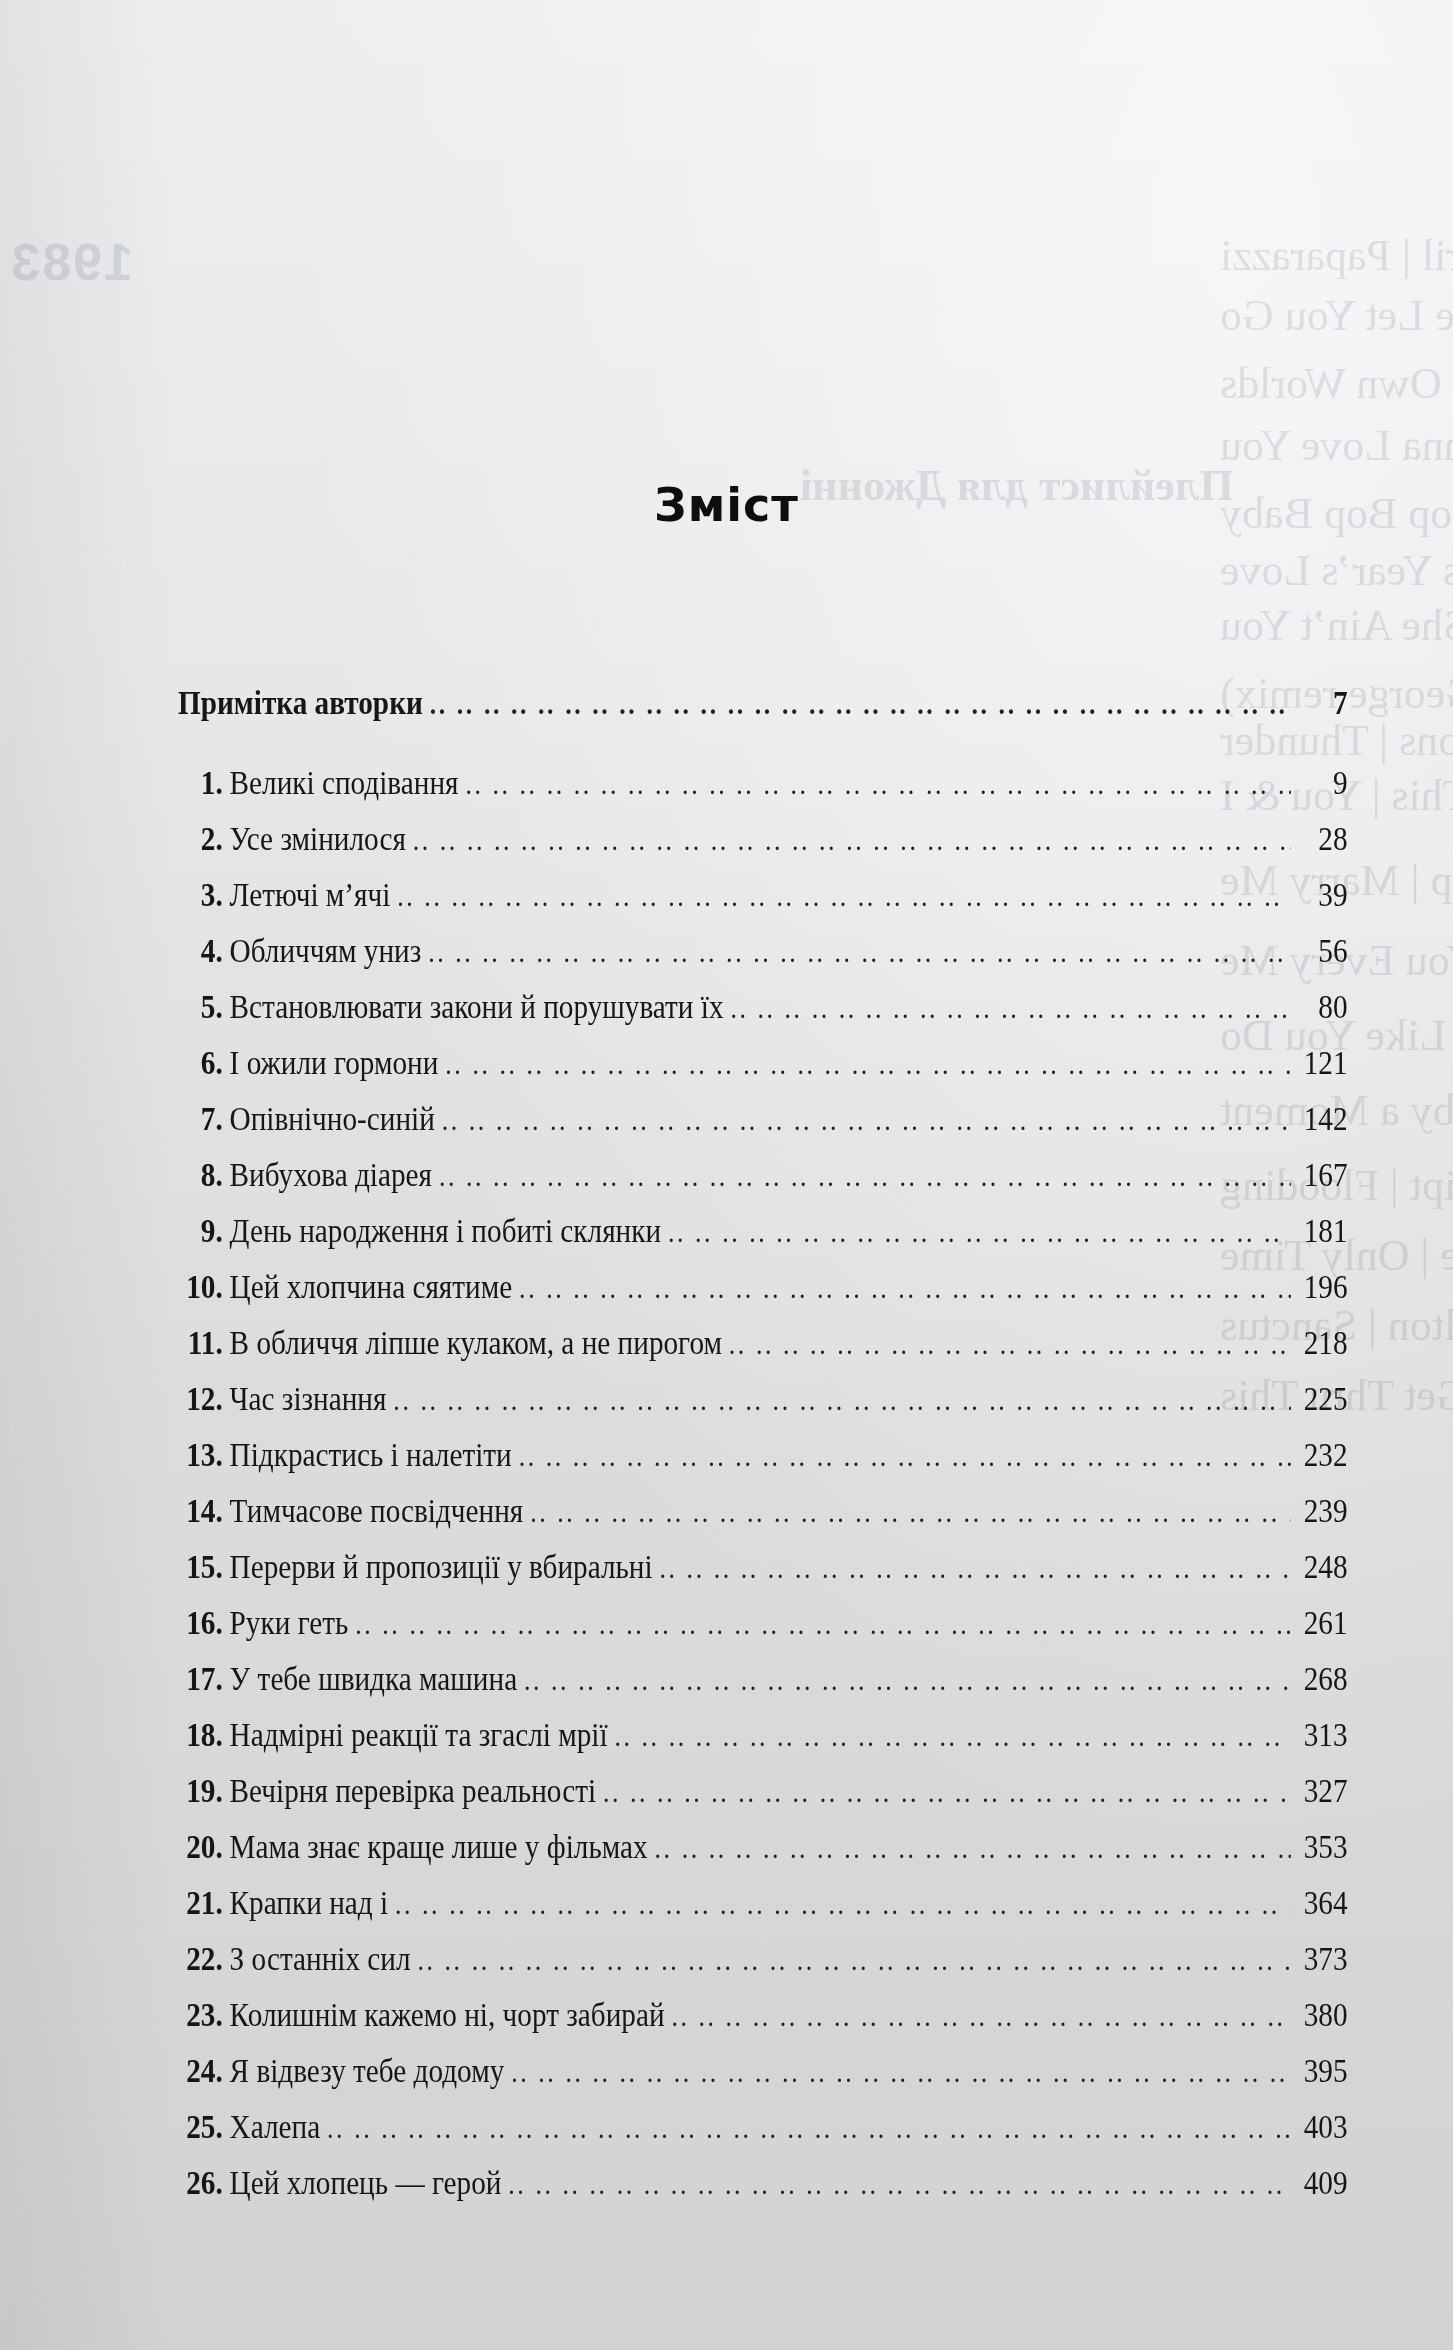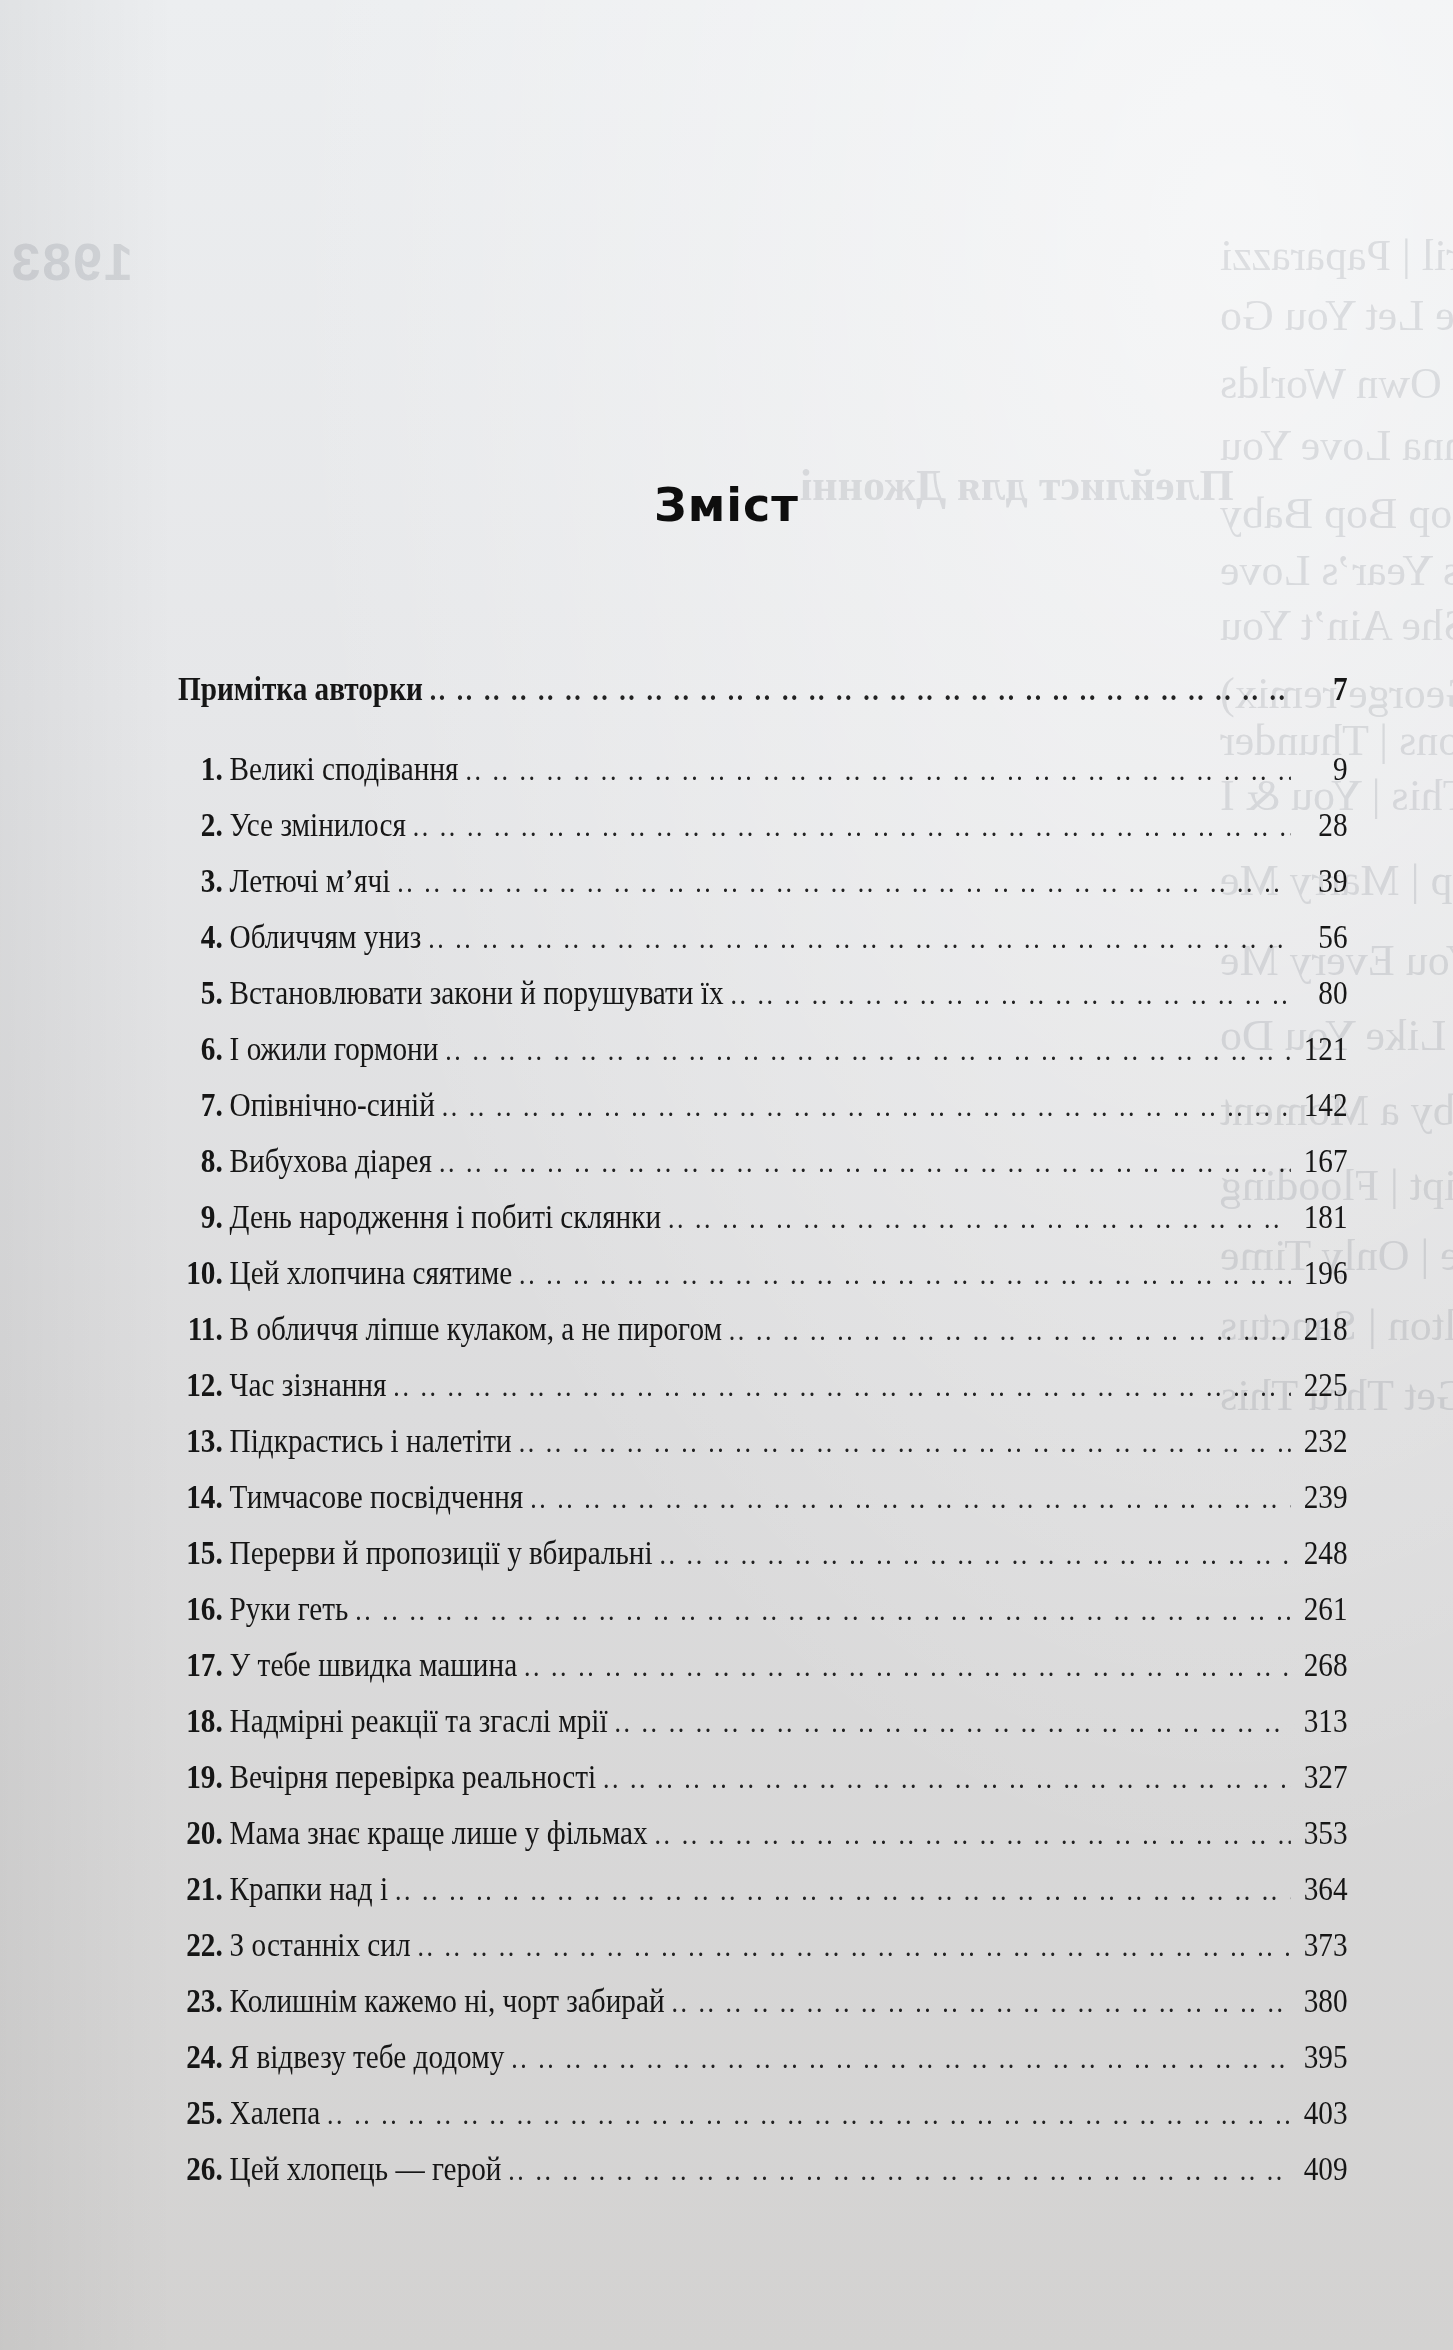--- a/index.html
+++ b/index.html
@@ -58,21 +58,21 @@
       font-family: "DejaVu Sans", sans-serif;
       font-weight: bold;
       font-size: 46px;
       letter-spacing: 1px;
       color: #0e0e0e;
       margin-top: 16px;
     }
     .toc {
       position: absolute;
       left: 178px;
-      top: 670px;
+      top: 684px;
       width: 1170px;
     }
     .toc-row {
       position: relative;
       display: flex;
       align-items: baseline;
       height: 56px;
       font-size: 34px;
       transform: scaleX(0.86);
       transform-origin: left center;

